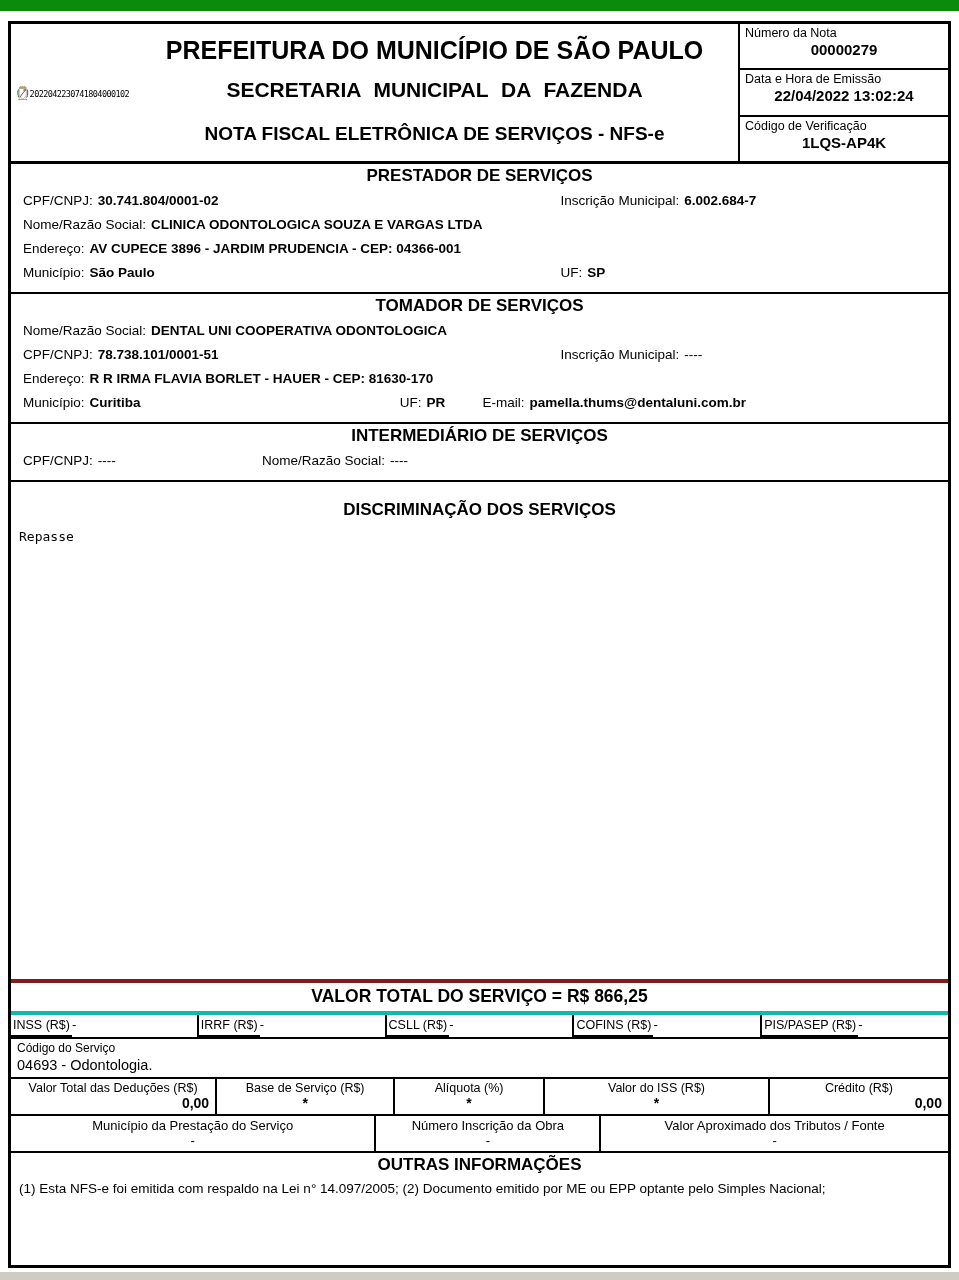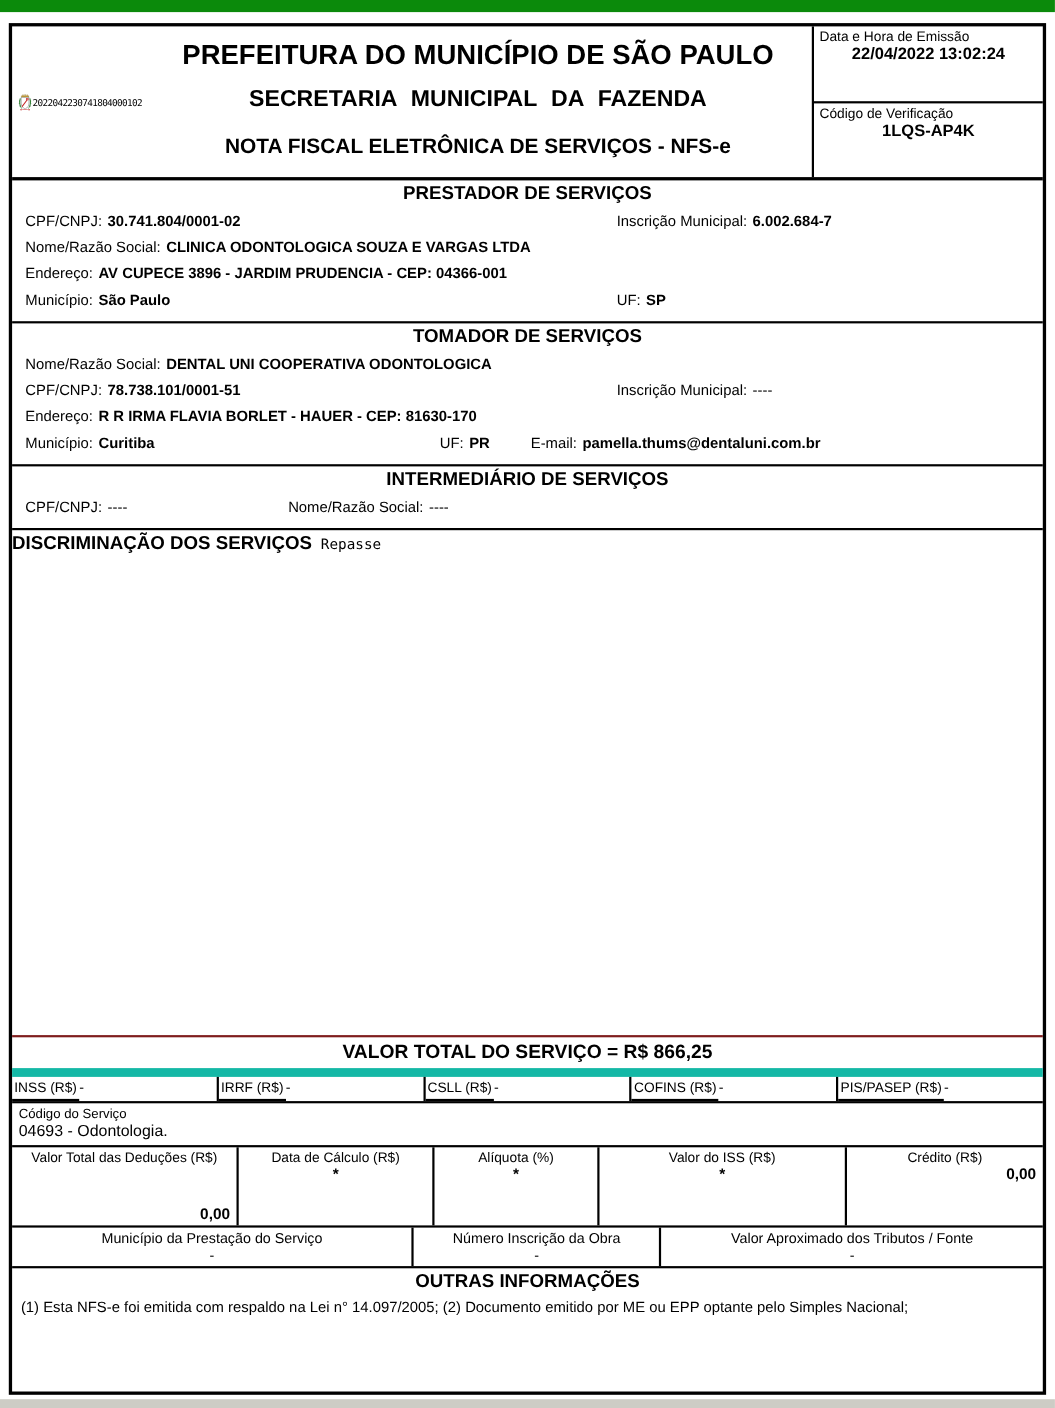--- a/index.html
+++ b/index.html
@@ -39,43 +39,43 @@
   .lbl { margin-right:5px; white-space:nowrap; }
   .b { font-weight:bold; }
   .colA { width:58.5%; display:flex; align-items:baseline; }
   .colB { flex:1; display:flex; align-items:baseline; }
   .colMun { width:41%; display:flex; align-items:baseline; }
   .colUF  { width:9%;  display:flex; align-items:baseline; }
   .colMail{ flex:1; display:flex; align-items:baseline; }
   .colInt { width:26%; display:flex; align-items:baseline; }
 
   
-  .section-disc { flex:1; display:flex; flex-direction:row; border-bottom:2px solid #7f1d1d; }
+  .section-disc { flex:1; display:flex; flex-direction:column; border-bottom:4px solid #7f1d1d;margin-top:16px; }
   .disc-content { flex:1; padding:6px 8px; font-family:"DejaVu Sans Mono", monospace; font-size:13px; }
 
   
-  .total-bar { border-bottom:8px solid #14b8a6; text-align:center; font-weight:bold; font-size:17.5px; padding:3px 0 4px; }
+  .total-bar { border-bottom:4px solid #14b8a6; text-align:center; font-weight:bold; font-size:17.5px; padding:3px 0 4px; }
 
   
   .tax-table { display:flex; border-bottom:2px solid #000; }
   .tax-col { flex:1; border-right:2px solid #000; display:flex; flex-direction:row; }
   .tax-col:last-child { border-right:none; }
   .tax-th { font-size:12.5px; text-align:center; padding:3px 2px; border-bottom:2px solid #000; }
   .tax-td { font-size:13px; text-align:center; padding:2px 0 4px; }
 
   
   .codigo-box { border-bottom:2px solid #000; padding:2px 6px 4px; }
   .codigo-label { font-size:12px; }
   .codigo-value { font-size:14.5px; font-weight:normal; margin-top:2px; }
 
   
   .ded-table { display:flex; border-bottom:2px solid #000; }
   .ded-col { border-right:2px solid #000; display:flex; flex-direction:column; }
   .ded-col:last-child { border-right:none; }
-  .ded-w0 { width:22%;gap:36px; } .ded-w1 { width:19%; } .ded-w2 { width:16%; } .ded-w3 { width:24%; } .ded-w4 { width:19%; }
+  .ded-w0 { width:22%; } .ded-w1 { width:19%; } .ded-w2 { width:16%; } .ded-w3 { width:24%; } .ded-w4 { width:19%; }
   .ded-th { font-size:12.5px; text-align:center; padding:2px 2px 0; }
   .ded-td { font-size:14px; font-weight:bold; padding:0 6px 3px; text-align:center; }
   .ded-td.right { text-align:right; }
 
   
   .obra-table { display:flex; border-bottom:2px solid #000; }
   .obra-col { border-right:2px solid #000; display:flex; flex-direction:column; }
   .obra-col:last-child { border-right:none; }
   .obra-w0 { width:39%; } .obra-w1 { width:24%; } .obra-w2 { width:37%; }
   .obra-th { font-size:13px; text-align:center; padding:2px 2px 0; }
@@ -114,20 +114,24 @@
       </svg>
       <div class="barcode-num">2022042230741804000102</div>
     </div>
     <div class="title-col">
       <div class="h1">PREFEITURA DO MUNICÍPIO DE SÃO PAULO</div>
       <div class="h2">SECRETARIA MUNICIPAL DA FAZENDA</div>
       <div class="h3">NOTA FISCAL ELETRÔNICA DE SERVIÇOS - NFS-e</div>
     </div>
     <div class="nota-col">
       <div class="nota-cell">
+        <div class="nota-label">Número da Nota</div>
+        <div class="nota-value">00000279</div>
+      </div>
+      <div class="nota-cell">
         <div class="nota-label">Data e Hora de Emissão</div>
         <div class="nota-value">22/04/2022 13:02:24</div>
       </div>
       <div class="nota-cell">
         <div class="nota-label">Código de Verificação</div>
         <div class="nota-value">1LQS-AP4K</div>
       </div>
     </div>
   </div>
 
@@ -253,21 +257,21 @@
     <div class="codigo-label">Código do Serviço</div>
     <div class="codigo-value">04693 - Odontologia.</div>
   </div>
 
   <div class="ded-table">
     <div class="ded-col ded-w0">
       <div class="ded-th">Valor Total das Deduções (R$)</div>
       <div class="ded-td right">0,00</div>
     </div>
     <div class="ded-col ded-w1">
-      <div class="ded-th">Data de Cálculo (R$)</div>
+      <div class="ded-th">Base de Serviço (R$)</div>
       <div class="ded-td">*</div>
     </div>
     <div class="ded-col ded-w2">
       <div class="ded-th">Alíquota (%)</div>
       <div class="ded-td">*</div>
     </div>
     <div class="ded-col ded-w3">
       <div class="ded-th">Valor do ISS (R$)</div>
       <div class="ded-td">*</div>
     </div>

